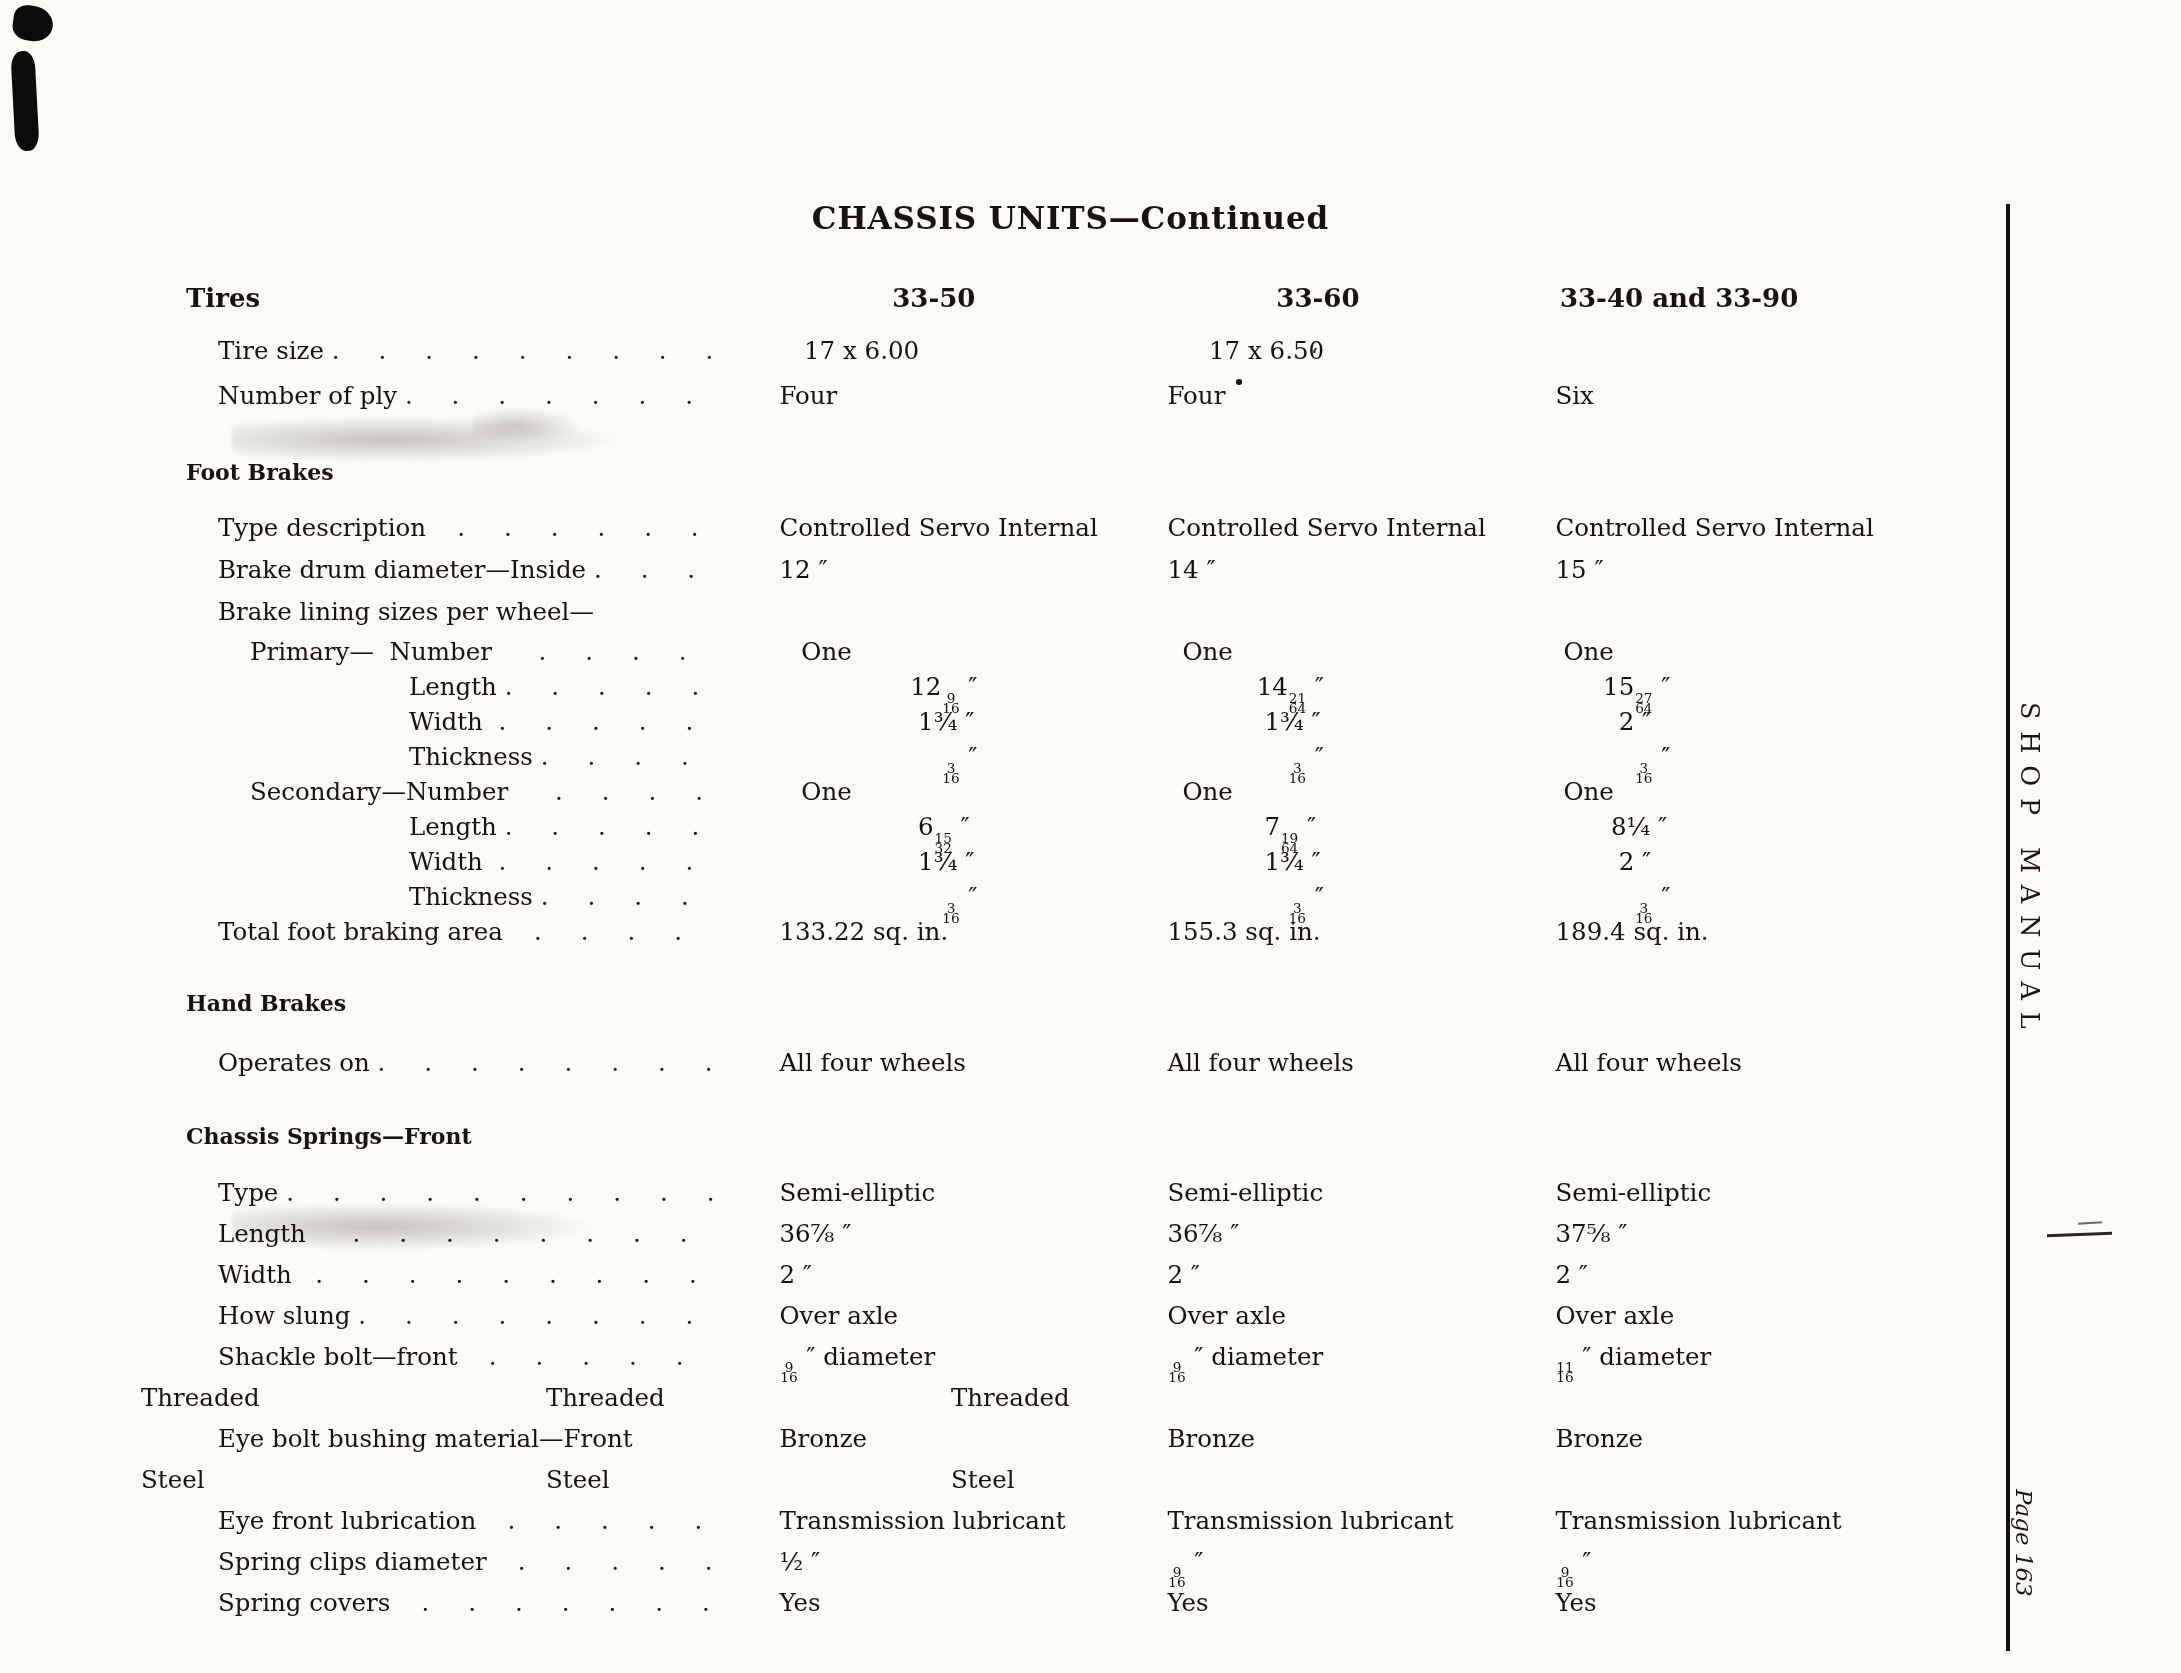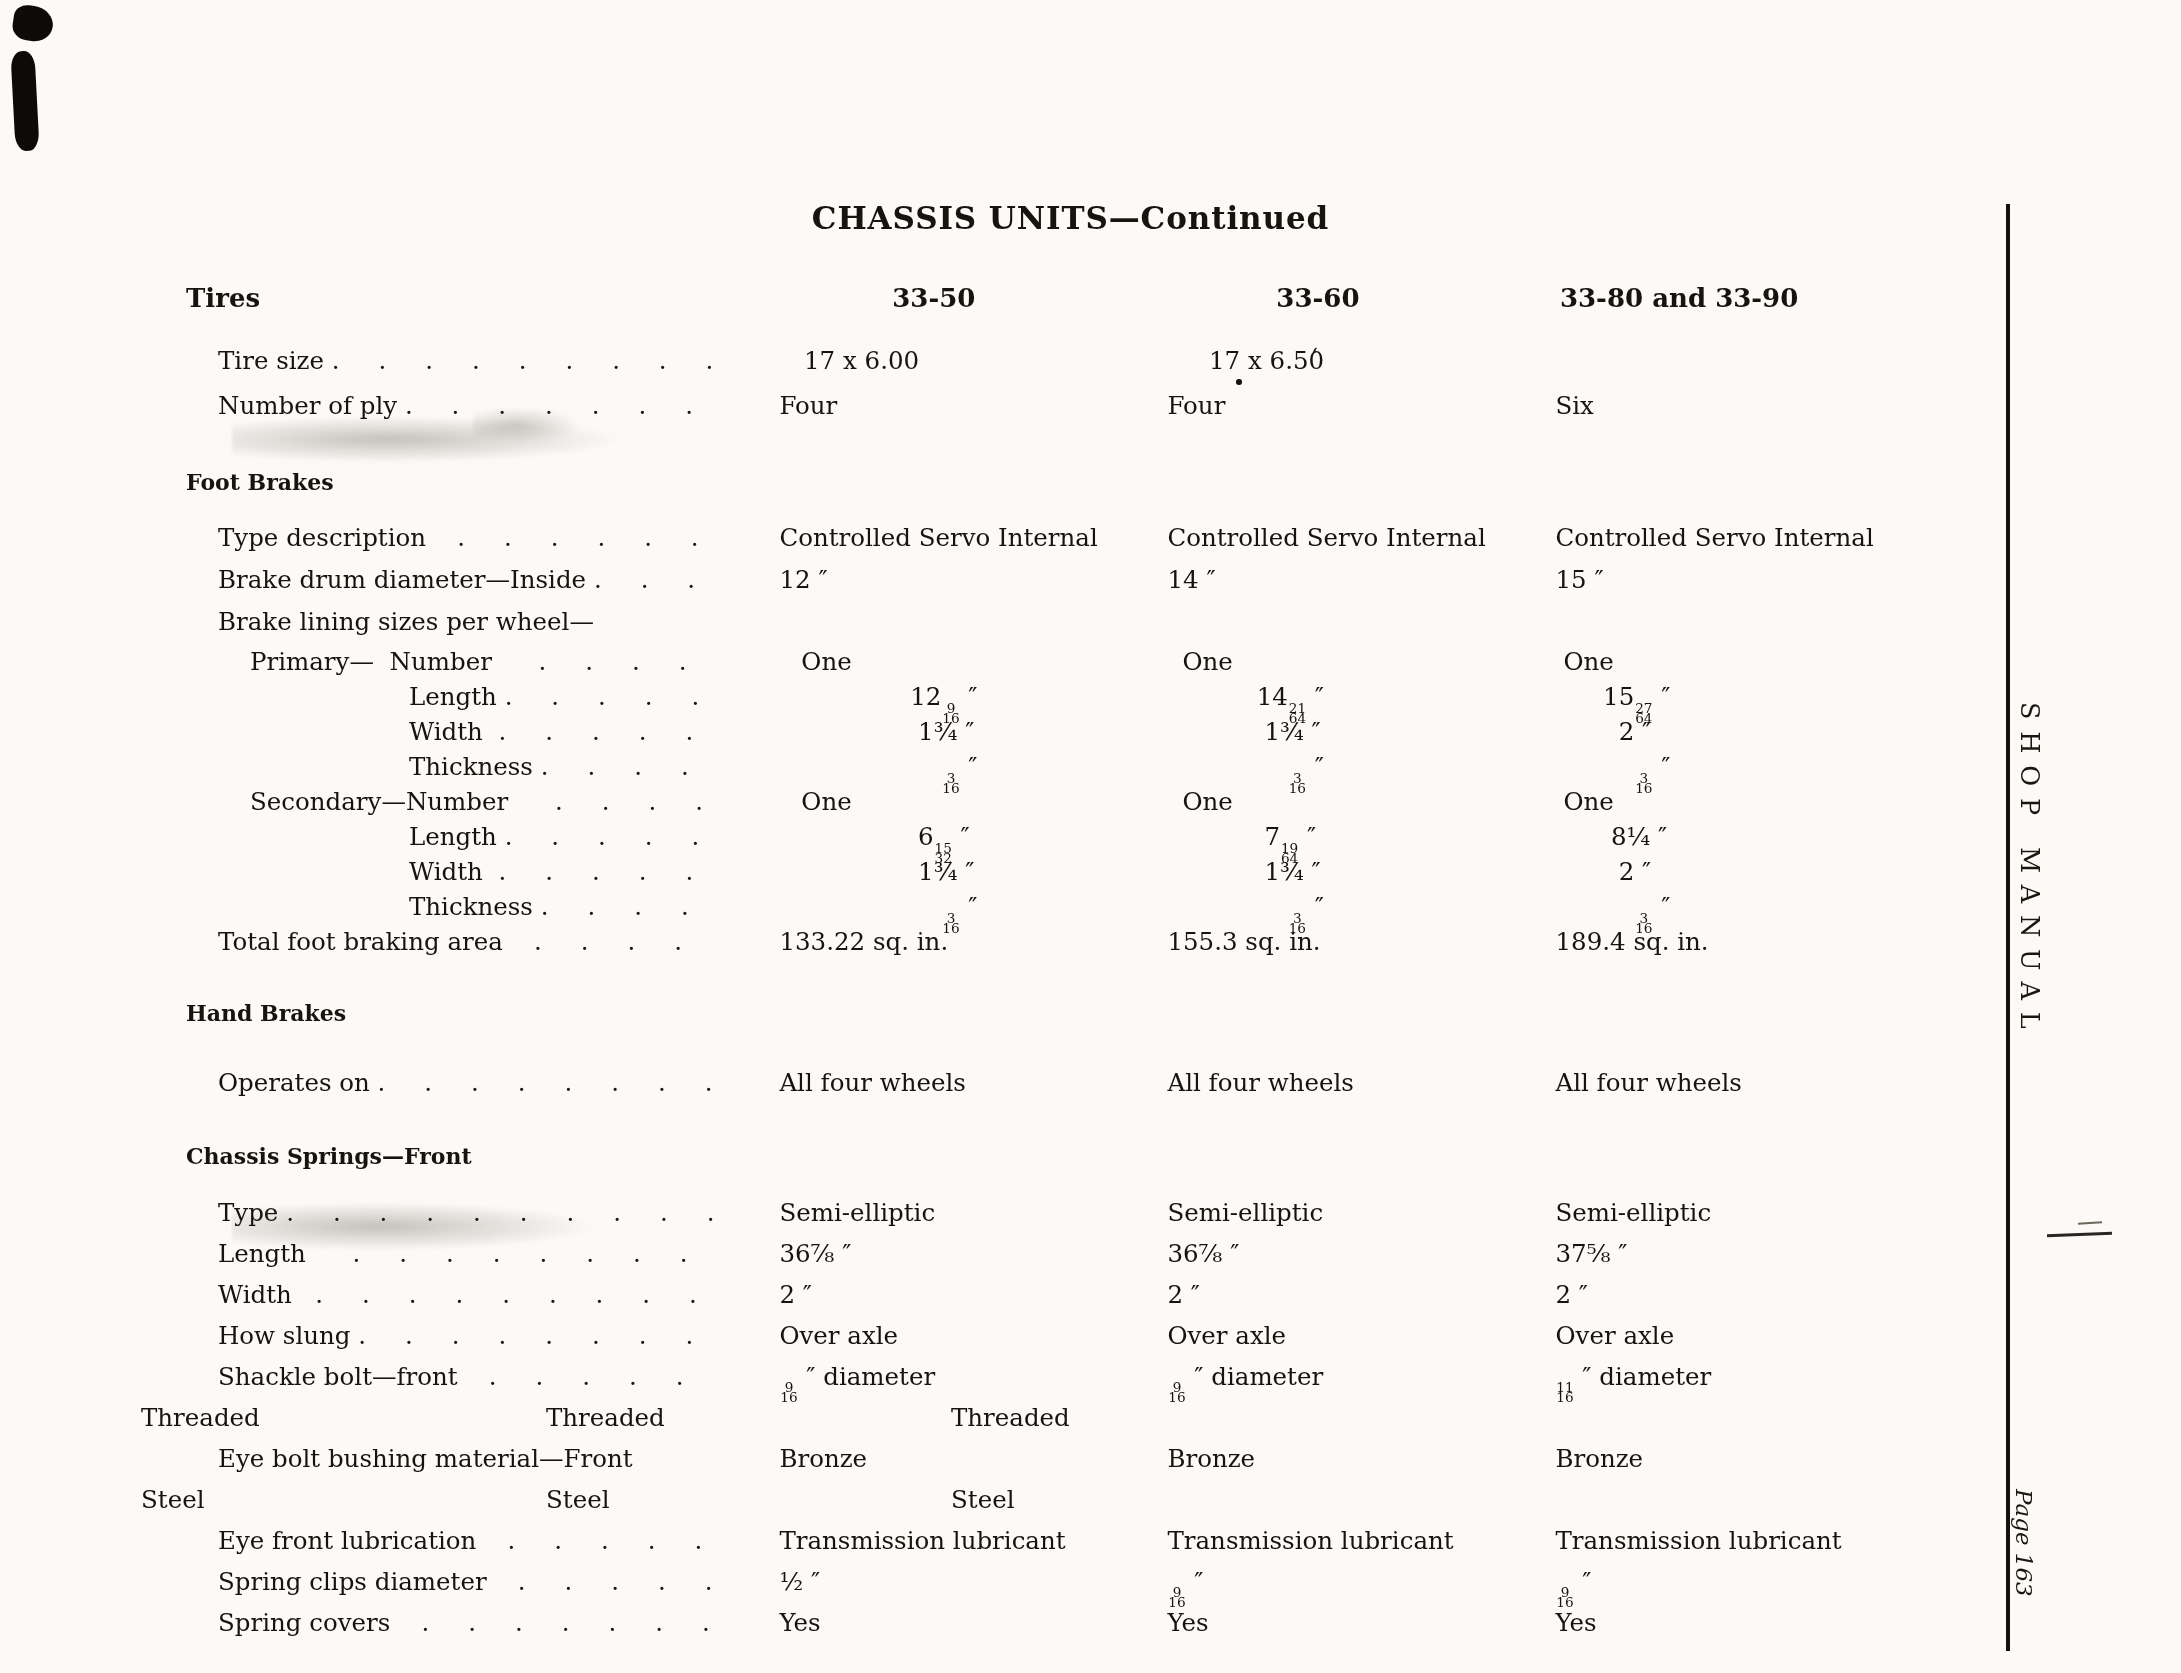--- a/index.html
+++ b/index.html
@@ -26,21 +26,21 @@
   .ind0{padding-left:45px;}
   .ind1{padding-left:77px;}
   .ind2{padding-left:109px;}
   .ind3{padding-left:268px;}
   .section-heading{margin-top:33px;height:47px;font-weight:bold;font-size:22px;padding-left:45px;}
   .h50{height:45px;}
   .h46{height:42px;}
   .h44{height:40px;}
   .h39{height:35px;}
   .h45{height:41px;}
-  .mt12{margin-top:21px;}
+  .mt12{margin-top:11px;}
   .mt8{margin-top:7.3px;}
   
   .frac{display:inline-flex;flex-direction:column;align-items:center;
         font-size:13.6px;line-height:0.78;vertical-align:-7.3px;padding:0 0.9px;}
   .fnum,.fden{display:block;}
   
   .side-rule{position:absolute;left:2006px;top:204px;width:3.6px;height:1447px;background:#15120e;}
   .side-vtext{
     position:absolute;left:2015px;top:702px;height:455px;
     writing-mode:vertical-rl;font-size:25.5px;letter-spacing:11.8px;color:#1a160f;
@@ -76,21 +76,21 @@
 <div class="artifact speck-quote">‘</div>
 <div class="artifact speck-dash"></div>
 <div class="artifact speck-dash2"></div>
 
 <div class="content" id="spec-table">
   <div class="page-title">CHASSIS UNITS—Continued</div>
   <div class="colheader-row">
     <div class="cell label ind0">Tires</div>
     <div class="hcell c0">33-50</div>
     <div class="hcell c1">33-60</div>
-    <div class="hcell c2">33-80 and 33-90</div>
+    <div class="hcell c2">33-40 and 33-90</div>
   </div>
 
 <div class="spec-row h50 mt12">
       <div class="cell label ind1">Tire size .     .     .     .     .     .     .     .     .</div>
       <div class="cell val col0">17 x 6.00</div>
       <div class="cell val col1">17 x 6.50</div>
     </div>
     <div class="spec-row h50">
       <div class="cell label ind1">Number of ply .     .     .     .     .     .     .</div>
       <div class="cell val col0">Four</div>

